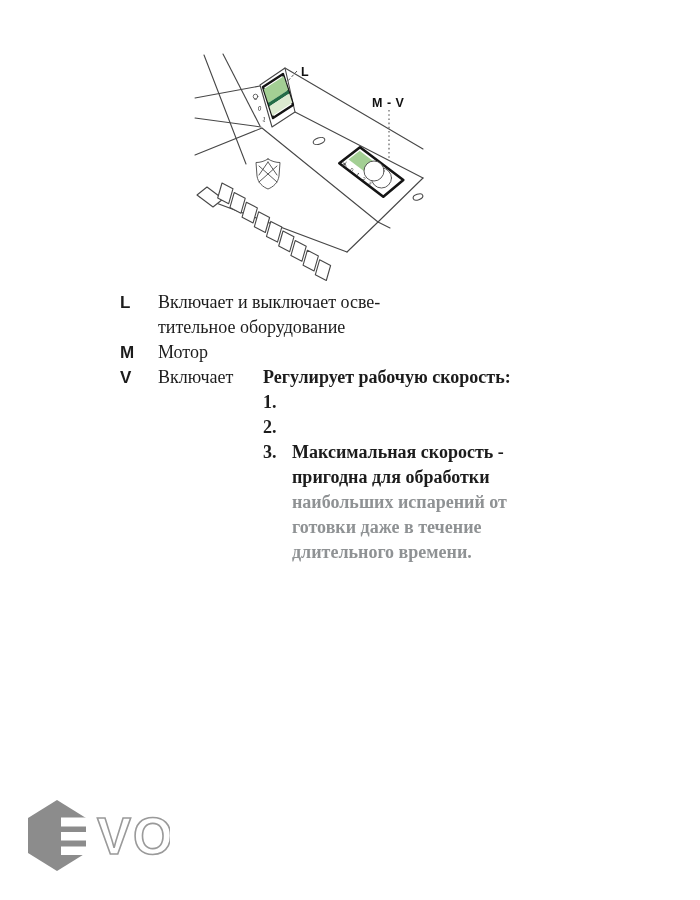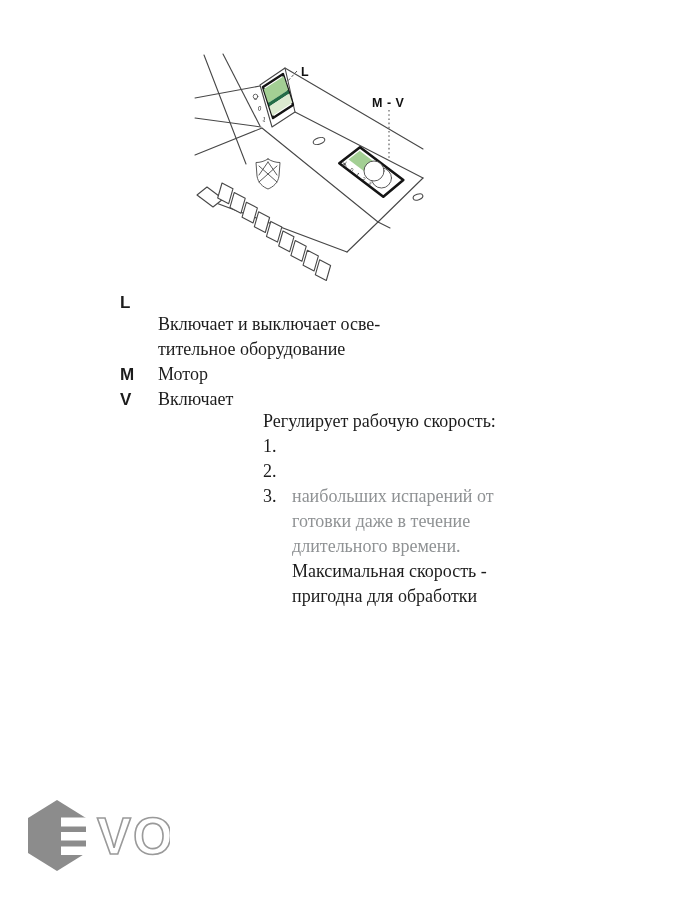--- a/index.html
+++ b/index.html
@@ -3,22 +3,22 @@
 <meta charset="utf-8">
 <style>
   html,body{margin:0;padding:0;background:#e8e8e8;}
   .page{position:relative;width:700px;height:900px;background:#ffffff;overflow:hidden;
         font-family:"Liberation Serif",serif;color:#1c1c1c;}
   .diagram{position:absolute;left:190px;top:52px;width:300px;height:230px;}
   .legend{position:absolute;left:120px;top:290px;width:450px;font-size:18px;line-height:25px;}
   .def-row{display:flex;align-items:flex-start;}
   .def-key{width:38px;flex:none;font-family:"Liberation Sans",sans-serif;font-weight:700;font-size:17px;}
   .def-term{width:105px;flex:none;}
-  .def-desc{flex:1;white-space:pre;margin-top:22px;}
-  .def-desc-col{flex:1;}
+  .def-desc{flex:1;white-space:pre;}
+  .def-desc-col{flex:1;font-weight:bold;}
   .speed-item{display:flex;align-items:flex-start;}
   .speed-num{width:29px;flex:none;}
   .speed-text{white-space:pre;}
   .faded{color:#8f9294;}
   .logo{position:absolute;left:25px;top:798px;width:145px;height:75px;}
   .dlabel{font-family:"Liberation Sans",sans-serif;font-weight:700;fill:#111;}
   .dtiny{font-family:"Liberation Sans",sans-serif;fill:#222;}
 </style>
 </head>
 <body>
@@ -132,25 +132,25 @@
           <div class="speed-num">1.</div>
         </div>
 
         <div class="speed-item">
           <div class="speed-num">2.</div>
         </div>
 
         <div class="speed-item">
           <div class="speed-num">3.</div>
           <div>
+            <div class="speed-text">Максимальная скорость -
+пригодна для обработки</div>
             <div class="speed-text faded">наибольших испарений от
 готовки даже в течение
 длительного времени.</div>
-            <div class="speed-text">Максимальная скорость -
-пригодна для обработки</div>
           </div>
         </div>
       </div>
     </div>
   </div>
 
   <svg class="logo" viewBox="0 0 145 75">
     <polygon points="32,2 61,20 61,55 32,73 3,55 3,20" fill="#8c8c8c"></polygon>
     <g fill="#ffffff">
       <rect x="36" y="19.5" width="34" height="9"></rect>

